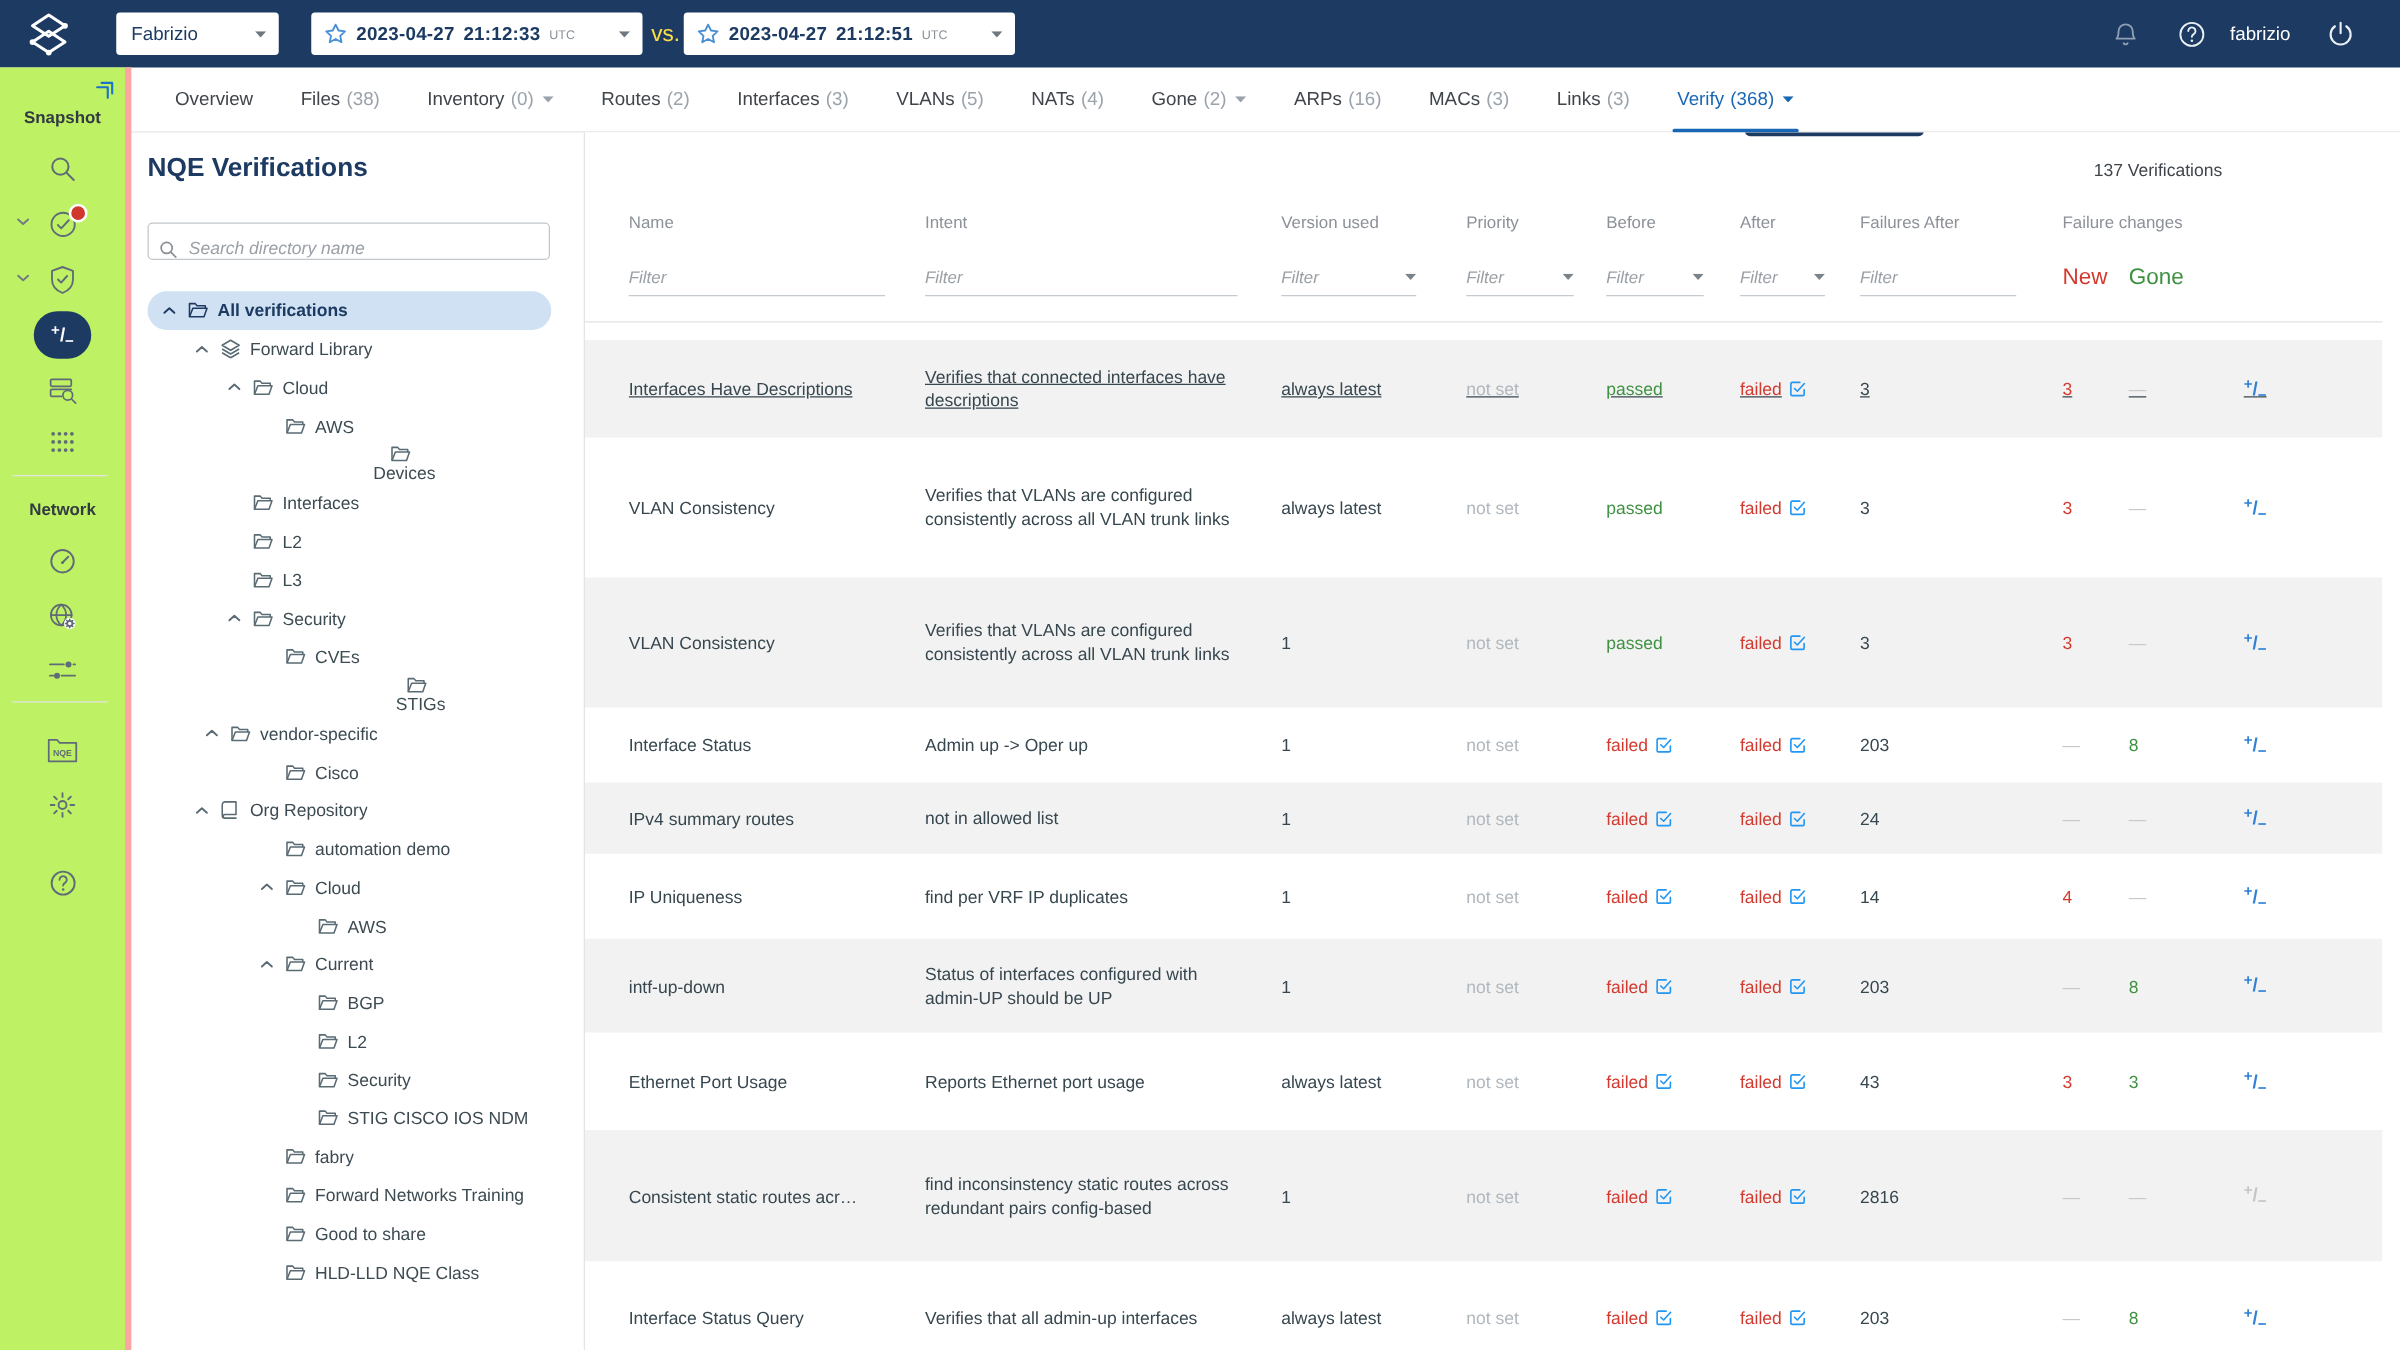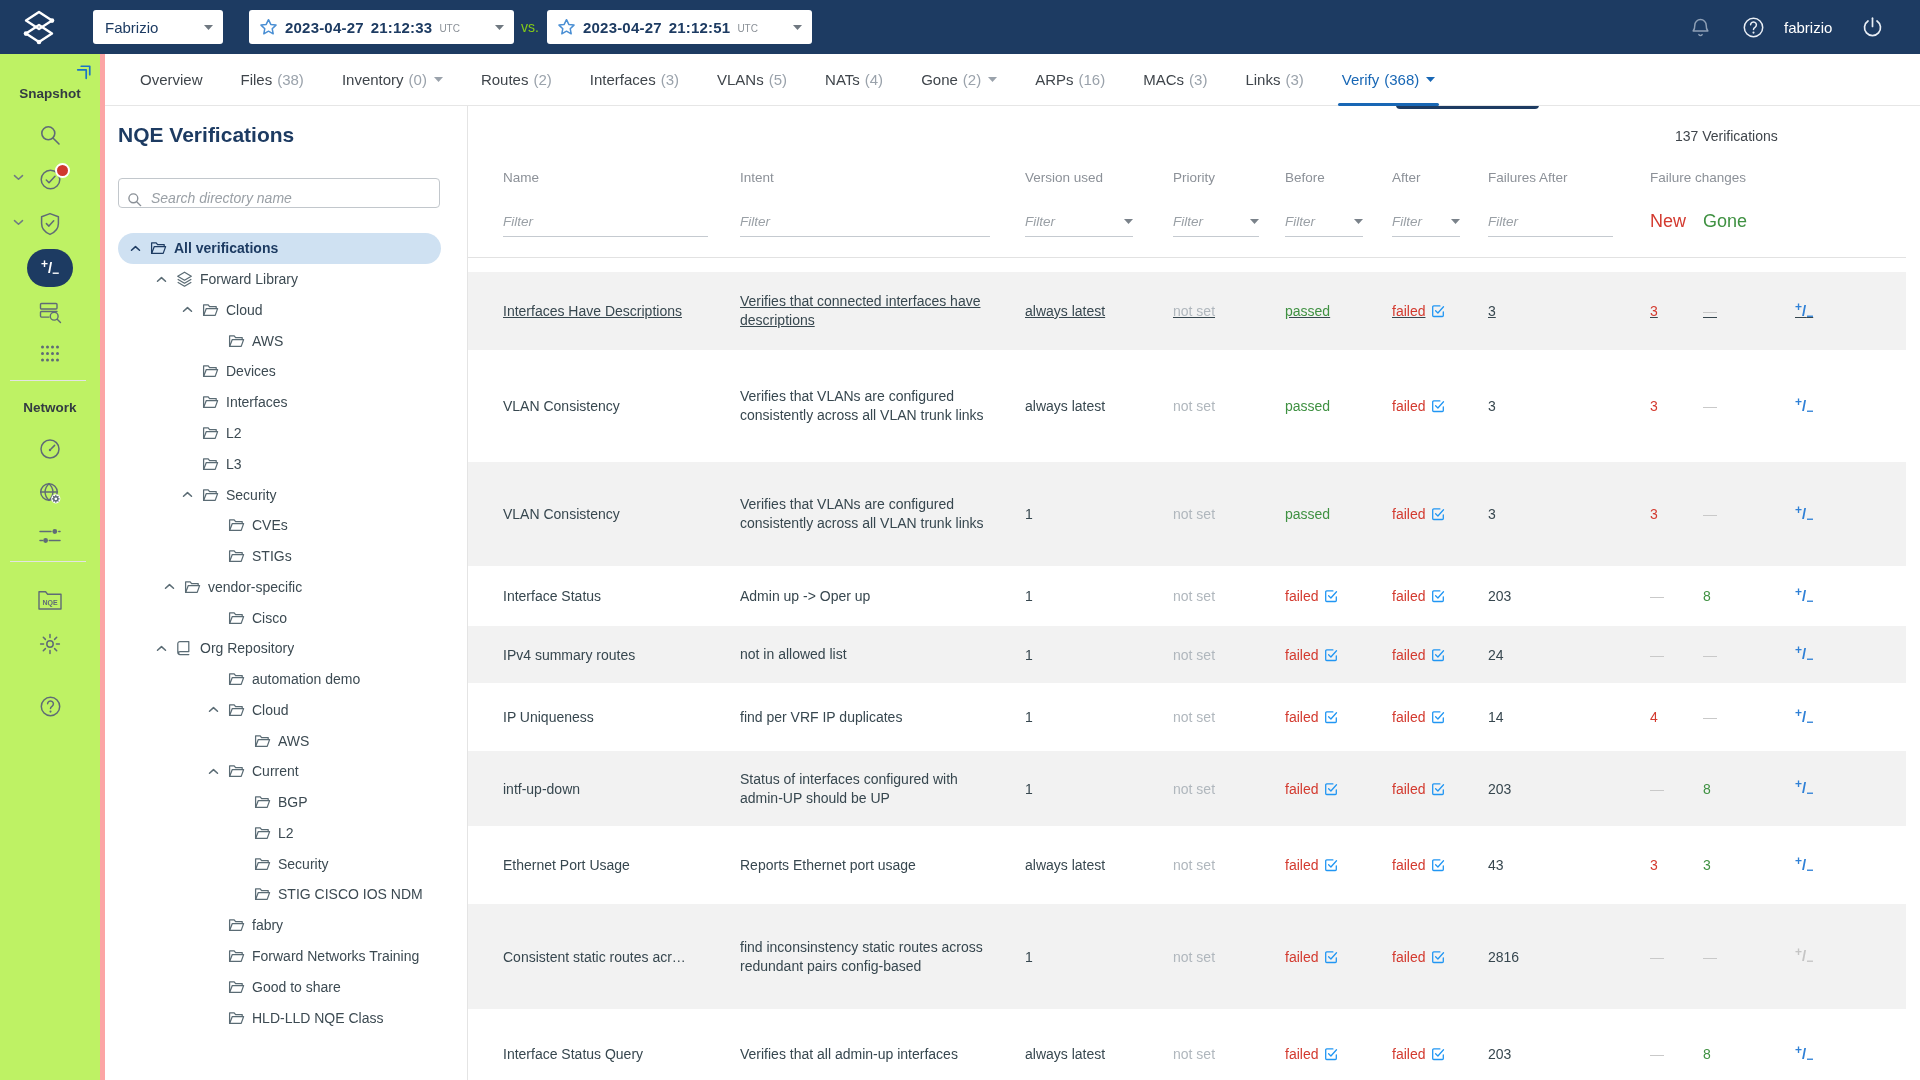--- a/index.html
+++ b/index.html
@@ -12,21 +12,21 @@
   .tsel{position:absolute;top:10px;height:34px;background:#fff;border-radius:3px;display:flex;align-items:center;box-sizing:border-box;cursor:pointer}
   .net{left:93px;width:130px;padding:0 10px 0 12px}
   .nlabel{flex:1;font-size:15px;color:#1d3b62}
   .caret{display:flex;color:#6f7880}
   .snapa{left:249px;width:265px;padding:0 10px 0 10px;gap:7px}
   .snapb{left:547px;width:265px;padding:0 10px 0 10px;gap:7px}
   .star{display:flex;color:#4a8fd4}
   .sdate,.stime{font-size:15px;font-weight:700;color:#1d3b62;letter-spacing:.2px}
   .stz{font-size:10px;color:#8a9097;margin-top:3px}
   .tsel .caret{margin-left:auto}
-  .vs{position:absolute;left:521px;top:0;height:54px;display:flex;align-items:center;color:#84cc16;font-size:14px}
+  .vs{position:absolute;left:521px;top:0;height:54px;display:flex;align-items:center;color:#fde047;font-size:18px}
   .tbicon{position:absolute;display:flex;cursor:pointer}
   .bell{left:1690px;top:16px;color:#8fa0b6}
   .helpi{left:1742px;top:16px;color:#e9eef5}
   .uname{position:absolute;left:1784px;top:0;height:54px;display:flex;align-items:center;color:#fff;font-size:15px;cursor:pointer}
   .power{left:1862px;top:16px;color:#e9eef5}
 
   
   .rail{position:absolute;left:0;top:54px;width:100px;bottom:0;background:#bef264;border-right:5px solid #fca5a5;z-index:2}
   .expand{position:absolute;top:8px;right:6px;color:#1a73c8;display:flex;cursor:pointer}
   .rlabel{position:absolute;left:0;width:100%;text-align:center;font-size:13.5px;font-weight:700;color:#333b42}
@@ -417,21 +417,21 @@
             <div class="ti" style="padding-left: 106px;">
               <span class="chev"></span>
               <span class="ficon">
                 <svg width="17" height="14" viewBox="0 0 17 14" fill="none" stroke="currentColor" stroke-width="1.25" stroke-linejoin="round">
                   <path d="M1.6 12.4V1.9h4.6l1.4 1.7h6.6v2"></path>
                   <path d="M4.3 5.6h11.3l-2.4 6.8H1.6z"></path>
                 </svg>
               </span>
               <span class="tlabel">AWS</span>
             </div>
-            <div class="ti" style="padding-left: 80px;">
+            <div class="ti" style="padding-left: 80px; flex-direction: column;">
               <span class="chev"></span>
               <span class="ficon">
                 <svg width="17" height="14" viewBox="0 0 17 14" fill="none" stroke="currentColor" stroke-width="1.25" stroke-linejoin="round">
                   <path d="M1.6 12.4V1.9h4.6l1.4 1.7h6.6v2"></path>
                   <path d="M4.3 5.6h11.3l-2.4 6.8H1.6z"></path>
                 </svg>
               </span>
               <span class="tlabel">Devices</span>
             </div>
             <div class="ti" style="padding-left: 80px;">
@@ -481,21 +481,21 @@
             <div class="ti" style="padding-left: 106px;">
               <span class="chev"></span>
               <span class="ficon">
                 <svg width="17" height="14" viewBox="0 0 17 14" fill="none" stroke="currentColor" stroke-width="1.25" stroke-linejoin="round">
                   <path d="M1.6 12.4V1.9h4.6l1.4 1.7h6.6v2"></path>
                   <path d="M4.3 5.6h11.3l-2.4 6.8H1.6z"></path>
                 </svg>
               </span>
               <span class="tlabel">CVEs</span>
             </div>
-            <div class="ti" style="padding-left: 106px;">
+            <div class="ti" style="padding-left: 106px; flex-direction: column;">
               <span class="chev"></span>
               <span class="ficon">
                 <svg width="17" height="14" viewBox="0 0 17 14" fill="none" stroke="currentColor" stroke-width="1.25" stroke-linejoin="round">
                   <path d="M1.6 12.4V1.9h4.6l1.4 1.7h6.6v2"></path>
                   <path d="M4.3 5.6h11.3l-2.4 6.8H1.6z"></path>
                 </svg>
               </span>
               <span class="tlabel">STIGs</span>
             </div>
             <div class="ti" style="padding-left: 62px;">

